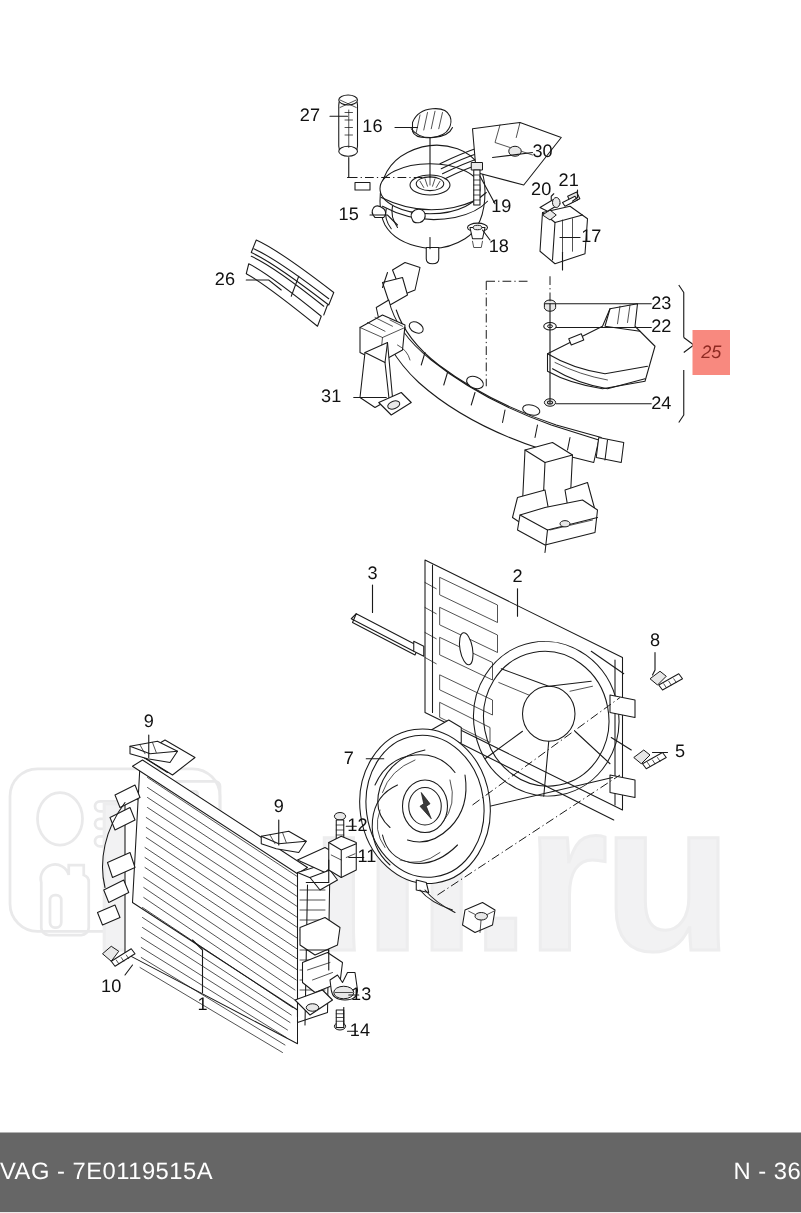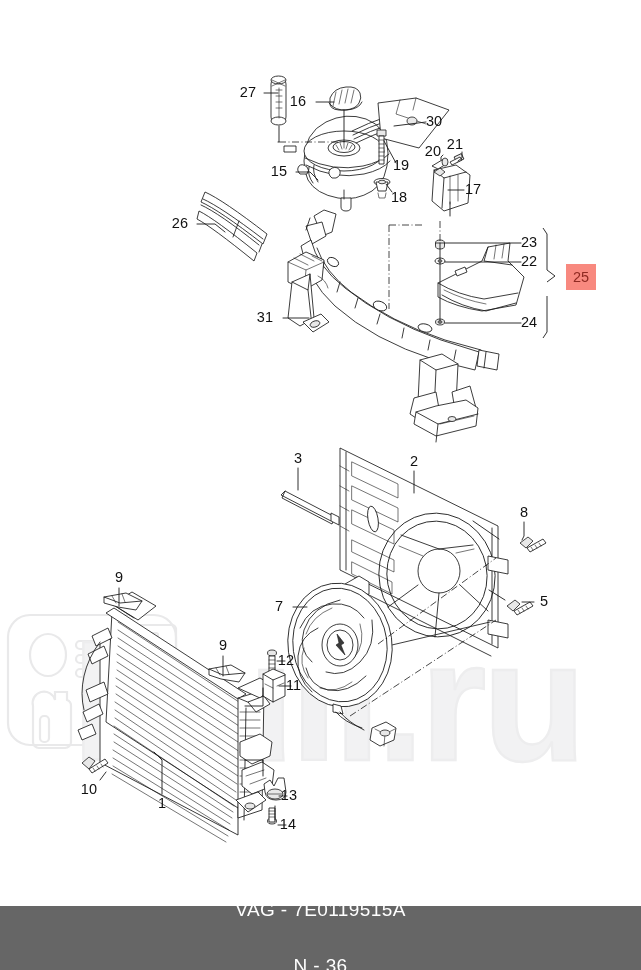--- a/index.html
+++ b/index.html
@@ -82,24 +82,23 @@
 
   #footer-bar {
     position: absolute;
     left: 0;
     top: 906px;
     width: 641px;
     height: 64px;
     background: #666666;
     display: flex;
     align-items: center;
-    justify-content: center;
+    justify-content: space-between;
     gap: 34px;
     z-index: 6;
-    flex-direction: column;
   }
   #footer-bar .f-txt {
     color: #ffffff;
     font-family: "Liberation Sans", sans-serif;
     font-size: 19px;
     letter-spacing: 0.4px;
     white-space: pre;
   }
 </style>
 </head>
@@ -539,21 +538,21 @@
           <text x="529" y="243" class="num num-mid">23</text>
           <text x="529" y="323" class="num num-mid">24</text>
           <text x="188" y="224" class="num num-end">26</text>
           <text x="256" y="93" class="num num-end">27</text>
           <text x="434" y="122" class="num num-mid">30</text>
           <text x="273" y="318" class="num num-end">31</text>
         </g>
 
     </svg>
 
-    <div id="highlight-box" style="left: 566px; top: 264px; width: 30px; height: 26px; background: rgb(248, 137, 127); color: rgb(143, 42, 34);">25</div>
+    <div id="highlight-box" style="left: 554px; top: 264px; width: 30px; height: 36px; background: rgb(248, 137, 127); color: rgb(143, 42, 34); font-style: italic;">25</div>
 
   </div>
 
   <div id="footer-bar" style="background: rgb(102, 102, 102);">
     <span class="f-txt" style="color: rgb(255, 255, 255);">VAG - 7E0119515A</span>
     <span class="f-txt" style="color: rgb(255, 255, 255);">N - 36</span>
   </div>
 
 </div>
 

